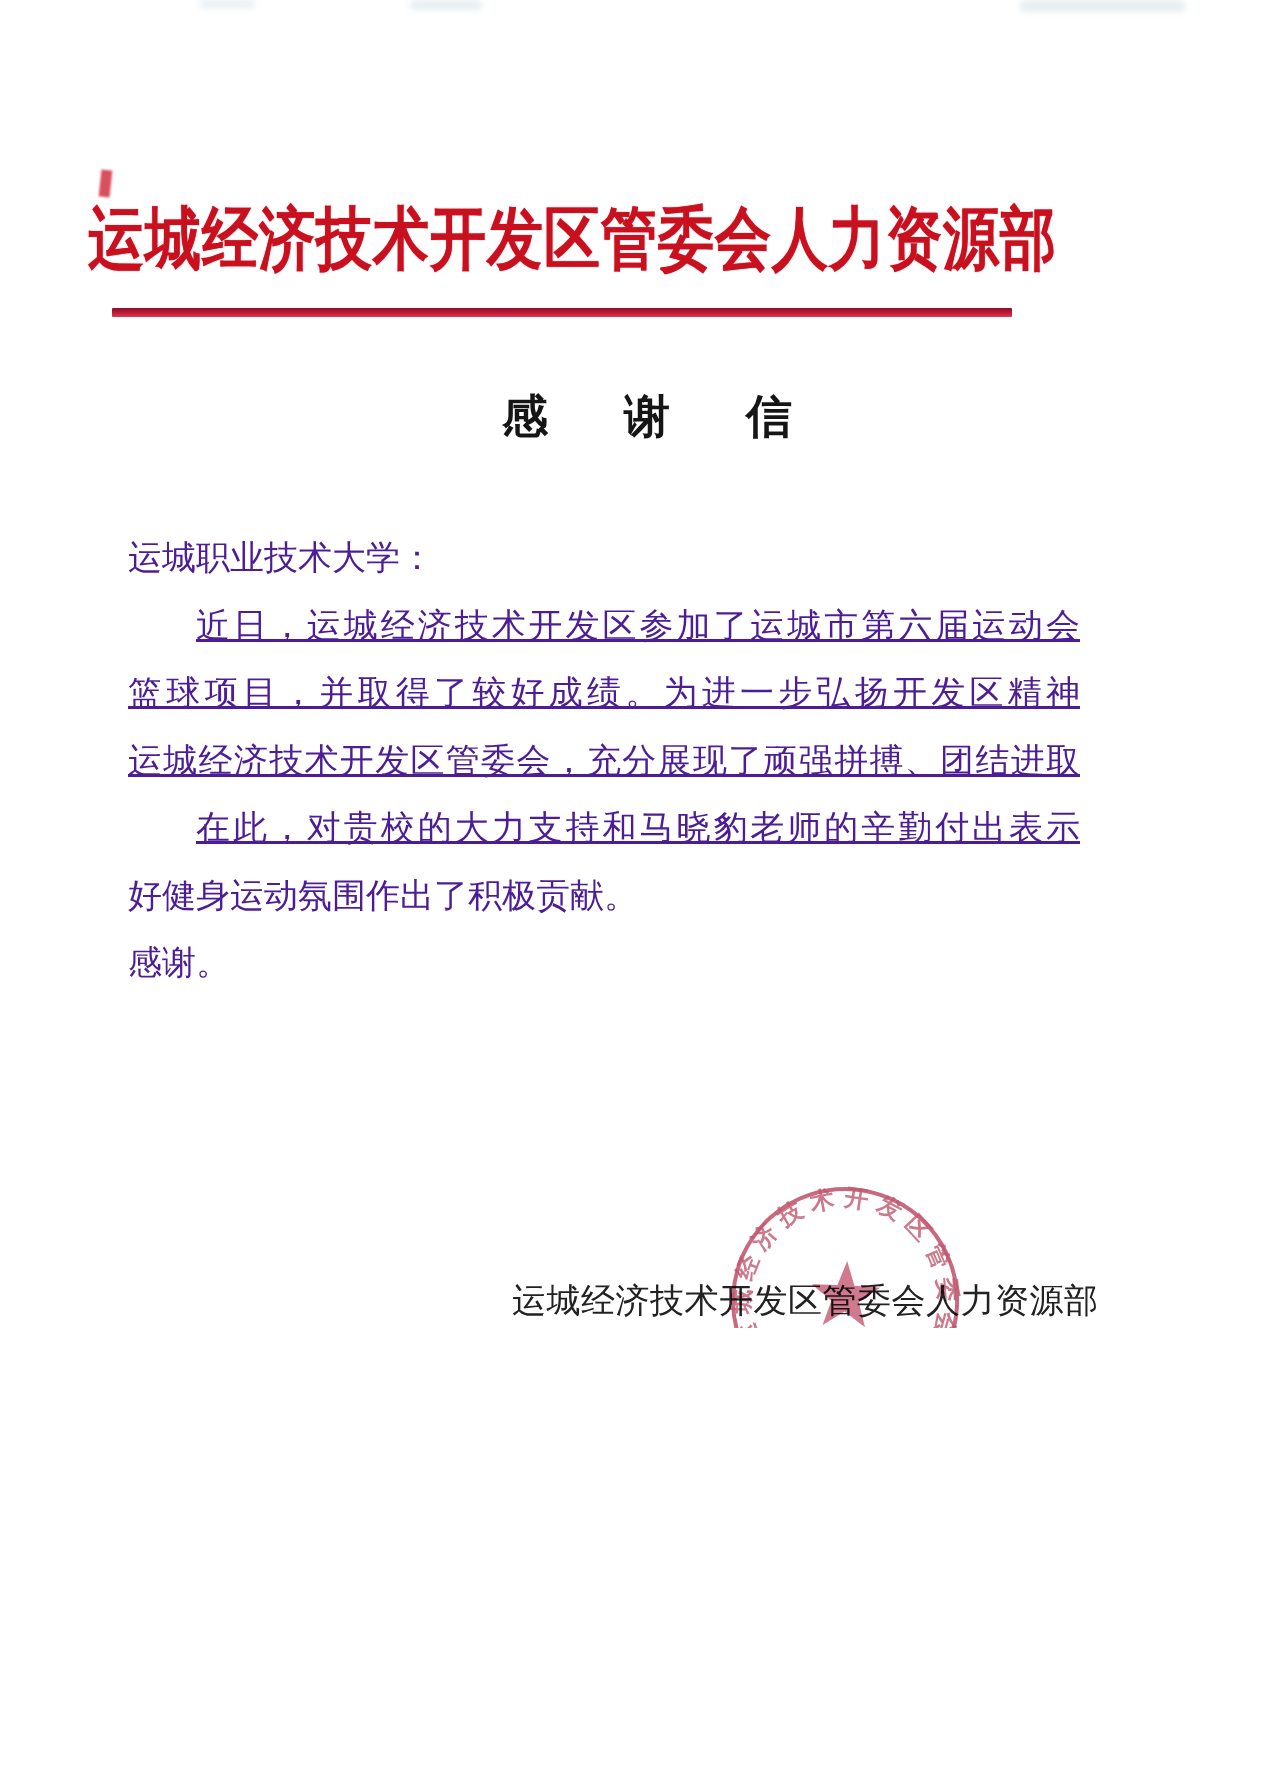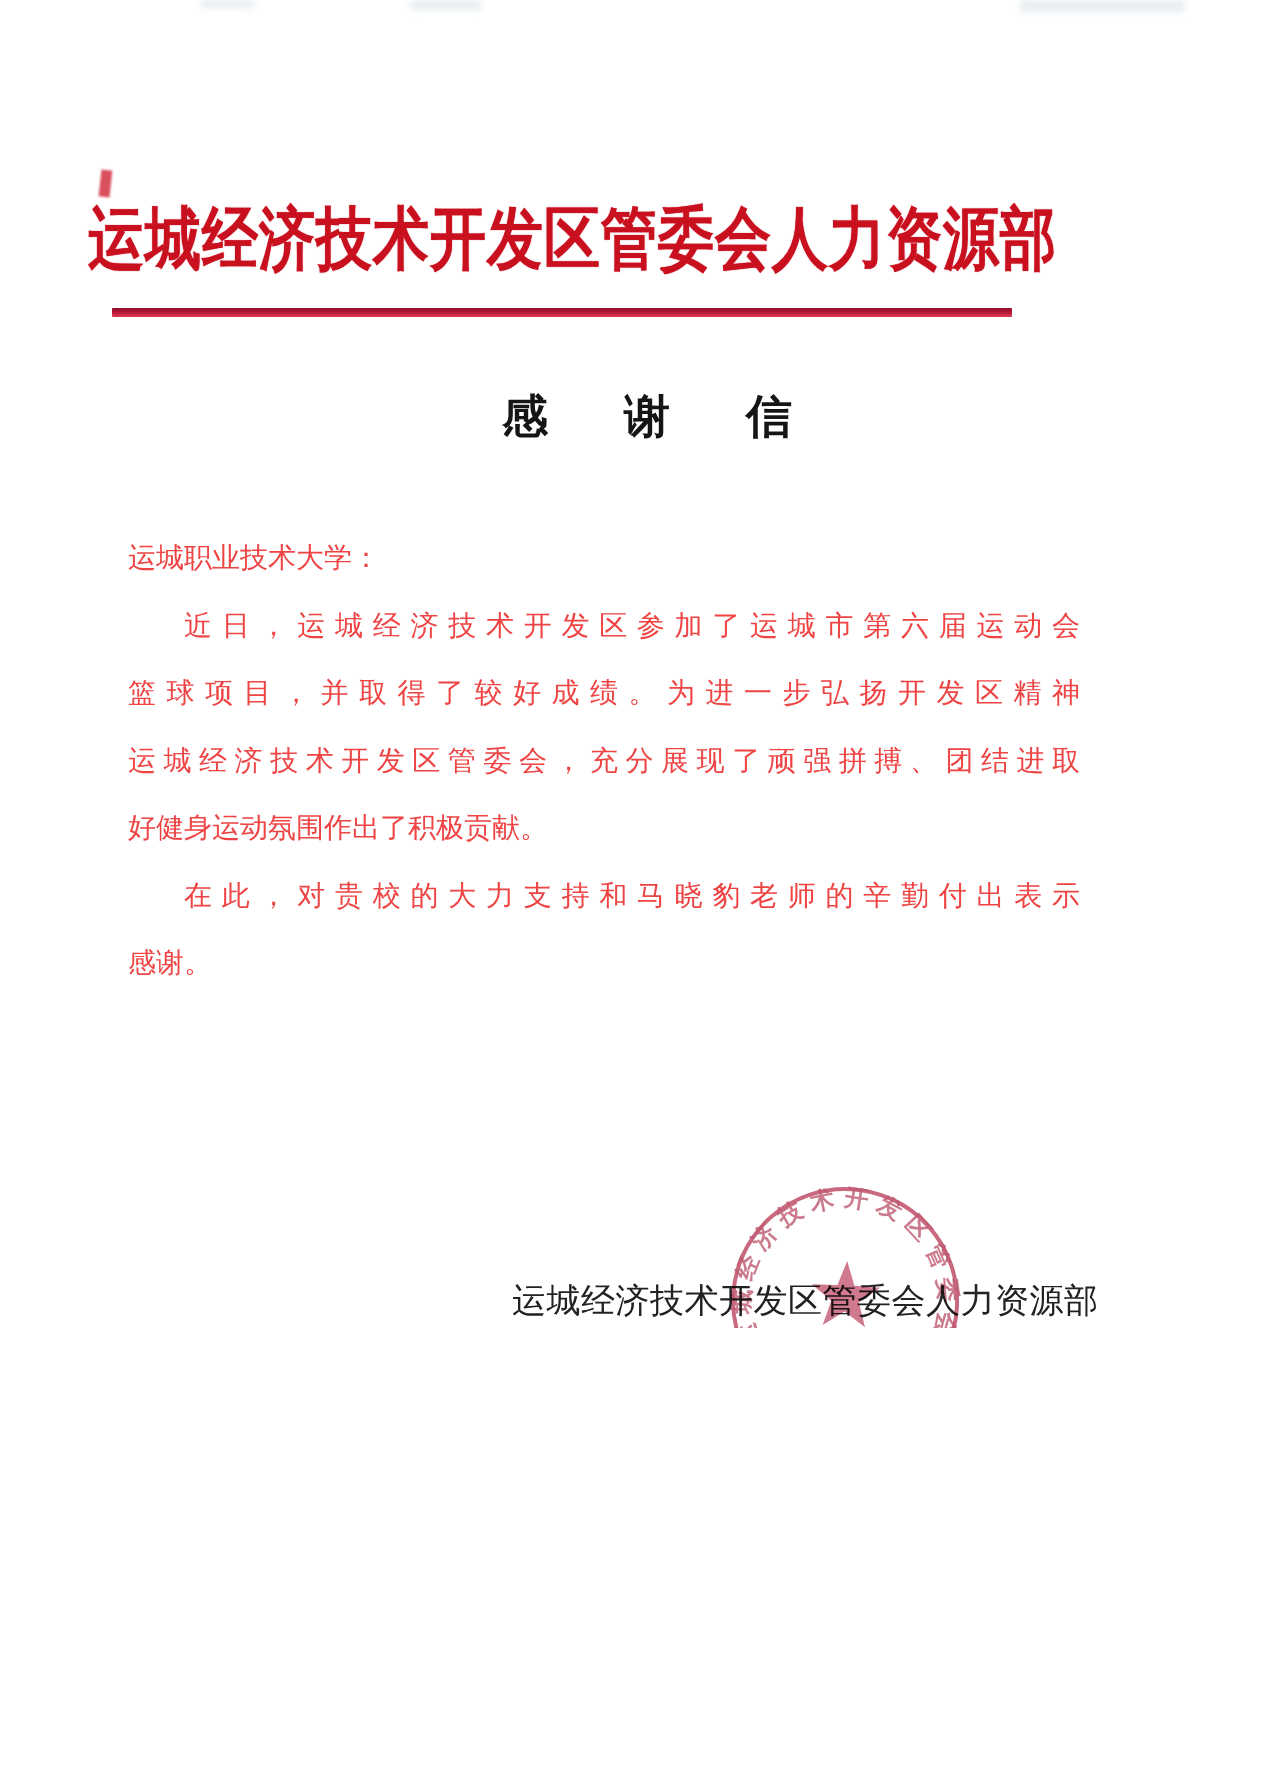--- a/index.html
+++ b/index.html
@@ -24,24 +24,24 @@
   }
   
   .letter-title{
     position:absolute;top:394px;left:502px;line-height:1;
     font-size:46px;font-weight:bold;color:#151515;
     letter-spacing:76px;white-space:nowrap;text-align:right;
   }
   
   .body-block{
     position:absolute;top:524px;left:128px;width:952px;
-    font-size:28px;line-height:67.5px;color:#ef4444;
+    font-size:34px;line-height:67.5px;color:#4c1d95;
   }
   .line{white-space:nowrap;}
-  .just{white-space:normal;text-align:justify;text-align-last:justify;}
+  .just{white-space:normal;text-align:justify;text-align-last:justify;text-decoration:underline;}
   .indent{text-indent:2em;}
   
   .sig-org{
     position:absolute;top:1284px;left:512px;line-height:1;
     font-size:34px;letter-spacing:0.5px;white-space:nowrap;color:#222;
   }
   .sig-date{
     position:absolute;top:1420px;left:737px;line-height:1;
     font-size:36px;letter-spacing:2px;white-space:nowrap;color:#222;
   }
@@ -81,22 +81,22 @@
   <div class="org-title">运城经济技术开发区管委会人力资源部</div>
   <div class="red-rule"></div>
 
   <div class="letter-title">感谢信</div>
 
   <div class="body-block">
     <div class="line">运城职业技术大学：</div>
     <div class="line just indent">近日，运城经济技术开发区参加了运城市第六届运动会</div>
     <div class="line just">篮球项目，并取得了较好成绩。为进一步弘扬开发区精神</div>
     <div class="line just">运城经济技术开发区管委会，充分展现了顽强拼搏、团结进取</div>
+    <div class="line just indent">在此，对贵校的大力支持和马晓豹老师的辛勤付出表示</div>
     <div class="line">好健身运动氛围作出了积极贡献。</div>
-    <div class="line just indent">在此，对贵校的大力支持和马晓豹老师的辛勤付出表示</div>
     <div class="line">感谢。</div>
   </div>
 
   <div class="sig-org">运城经济技术开发区管委会人力资源部</div>
   <div class="sig-date">2023 年 9 月 6 日</div>
 
   <svg class="seal" viewBox="0 0 246 246" xmlns="http://www.w3.org/2000/svg">
     <defs>
       <path id="seal-arc" d="M 45.2 175.5 A 95 95 0 1 1 200.8 175.5" fill="none"></path>
       <path id="seal-serial-arc" d="M 70 193 A 88 88 0 0 0 176 193" fill="none"></path>

